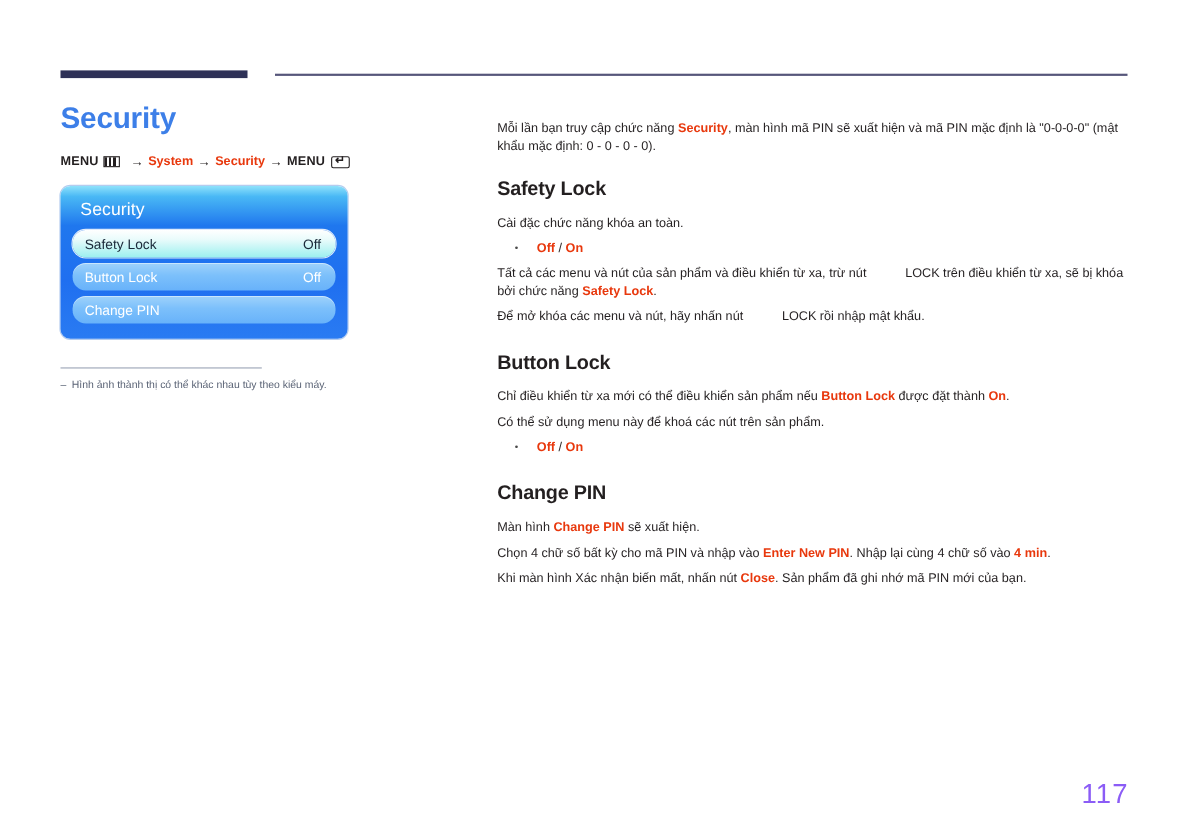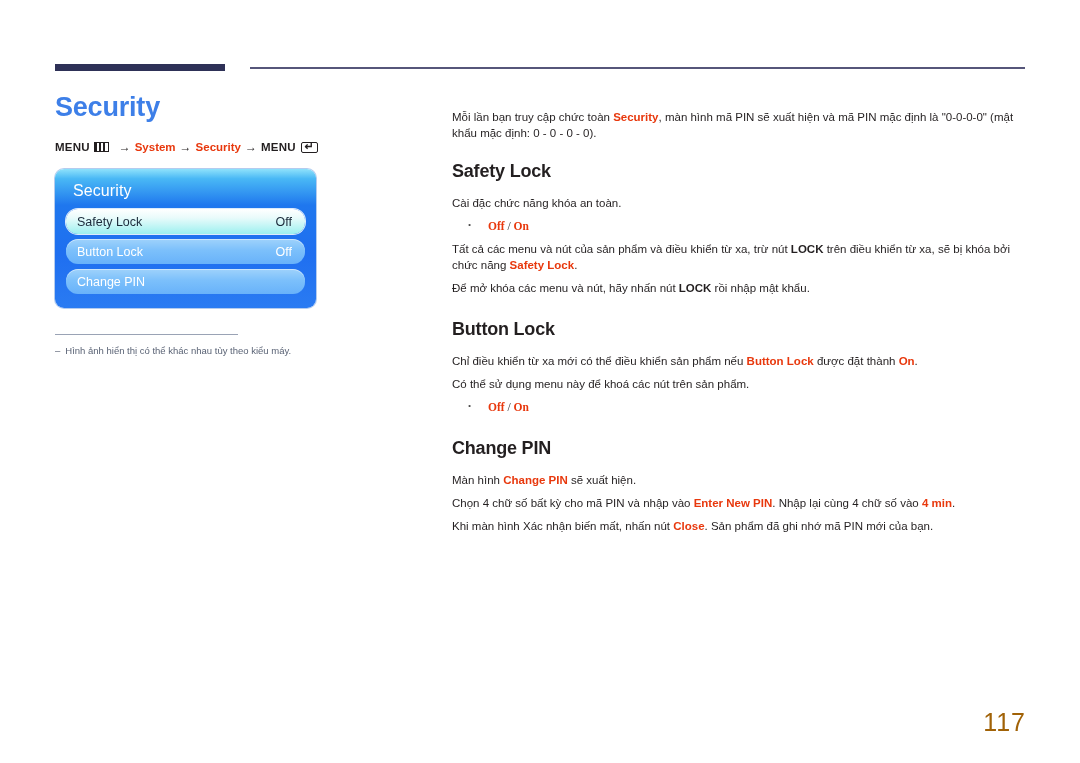--- a/index.html
+++ b/index.html
@@ -192,49 +192,48 @@
   .sec-block { margin-bottom: 22px; }
   .sec-block:last-child { margin-bottom: 0; }
   p.body {
     font-size: 11.5px;
     line-height: 16px;
     margin: 0 0 7px 0;
     color: #231f20;
   }
   p.body:last-child { margin-bottom: 0; }
   .red { color: #e8380d; font-weight: bold; }
-  .bold { font-weight: bold; color: #231f20; }
+  .bold { font-weight: normal; color: #231f20; margin-left: 32px; }
   ul.opts {
     list-style: none;
     margin: 0 0 7px 0;
     padding: 0 0 0 16px;
   }
   ul.opts li {
     font-size: 11.5px;
     line-height: 16px;
     position: relative;
     padding-left: 20px;
     color: #231f20;
-    font-family: Liberation Serif, serif;
   }
   ul.opts li::before {
     content: "•";
     position: absolute;
     left: 0; top: -1px;
     font-size: 9px;
     color: #4a4a4a;
   }
   .sep { color: #231f20; font-weight: normal; }
 
   
   .page-number {
     position: absolute;
     right: 54px; bottom: 26px;
     font-size: 25px;
-    color: #a16207;
+    color: #8b5cf6;
     letter-spacing: 1px;
     font-weight: normal;
   }
 </style>
 </head>
 <body>
 
 <div class="header-rules">
   <div class="rule-thick"></div>
   <div class="rule-thin"></div>
@@ -274,29 +273,29 @@
     <div class="osd-row normal">
       <span class="osd-label">Change PIN</span>
       <span class="osd-value"></span>
     </div>
   </div>
 
   <div class="footnote-wrap">
     <div class="footnote-rule"></div>
     <div class="footnote">
       <span class="dash">‒</span>
-      <span>Hình ảnh hiển thị có thể khác nhau tùy theo kiểu máy.</span>
+      <span>Hình ảnh thành thị có thể khác nhau tùy theo kiểu máy.</span>
     </div>
   </div>
 </div>
 
 <div class="right-col">
 
   <p class="intro">
-    <span>Mỗi lần bạn truy cập chức toàn </span><span class="red">Security</span><span>, màn hình mã PIN sẽ xuất hiện và mã PIN mặc định là "0-0-0-0" (mật khẩu mặc định: 0 - 0 - 0 - 0).</span>
+    <span>Mỗi lần bạn truy cập chức năng </span><span class="red">Security</span><span>, màn hình mã PIN sẽ xuất hiện và mã PIN mặc định là "0-0-0-0" (mật khẩu mặc định: 0 - 0 - 0 - 0).</span>
   </p>
 
   <div class="sec-block">
     <h2 class="sec-title">Safety Lock</h2>
     <p class="body">Cài đặc chức năng khóa an toàn.</p>
     <ul class="opts">
       <li>
         <span class="red">Off</span><span class="sep"> / </span><span class="red">On</span>
       </li>
     </ul>

